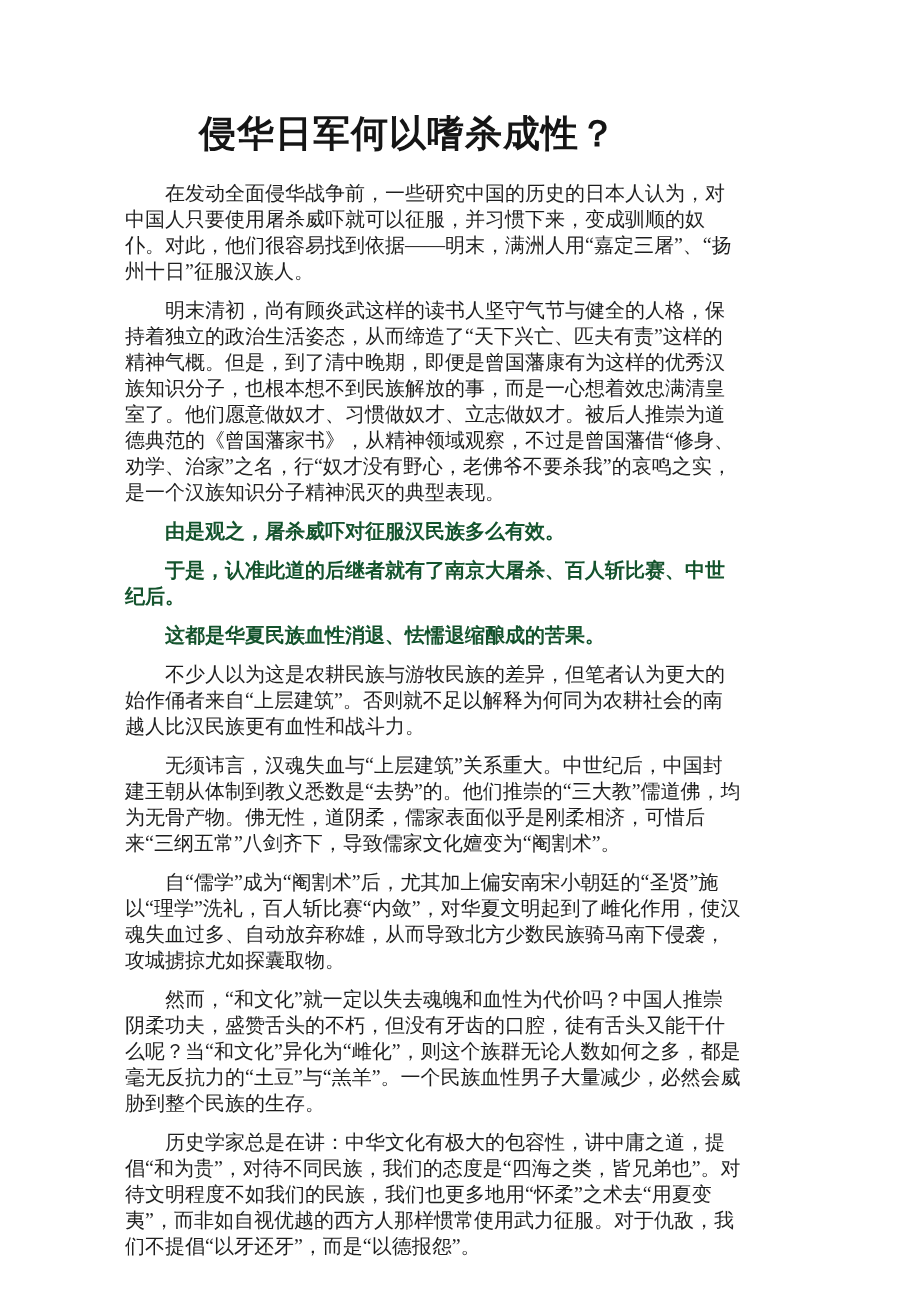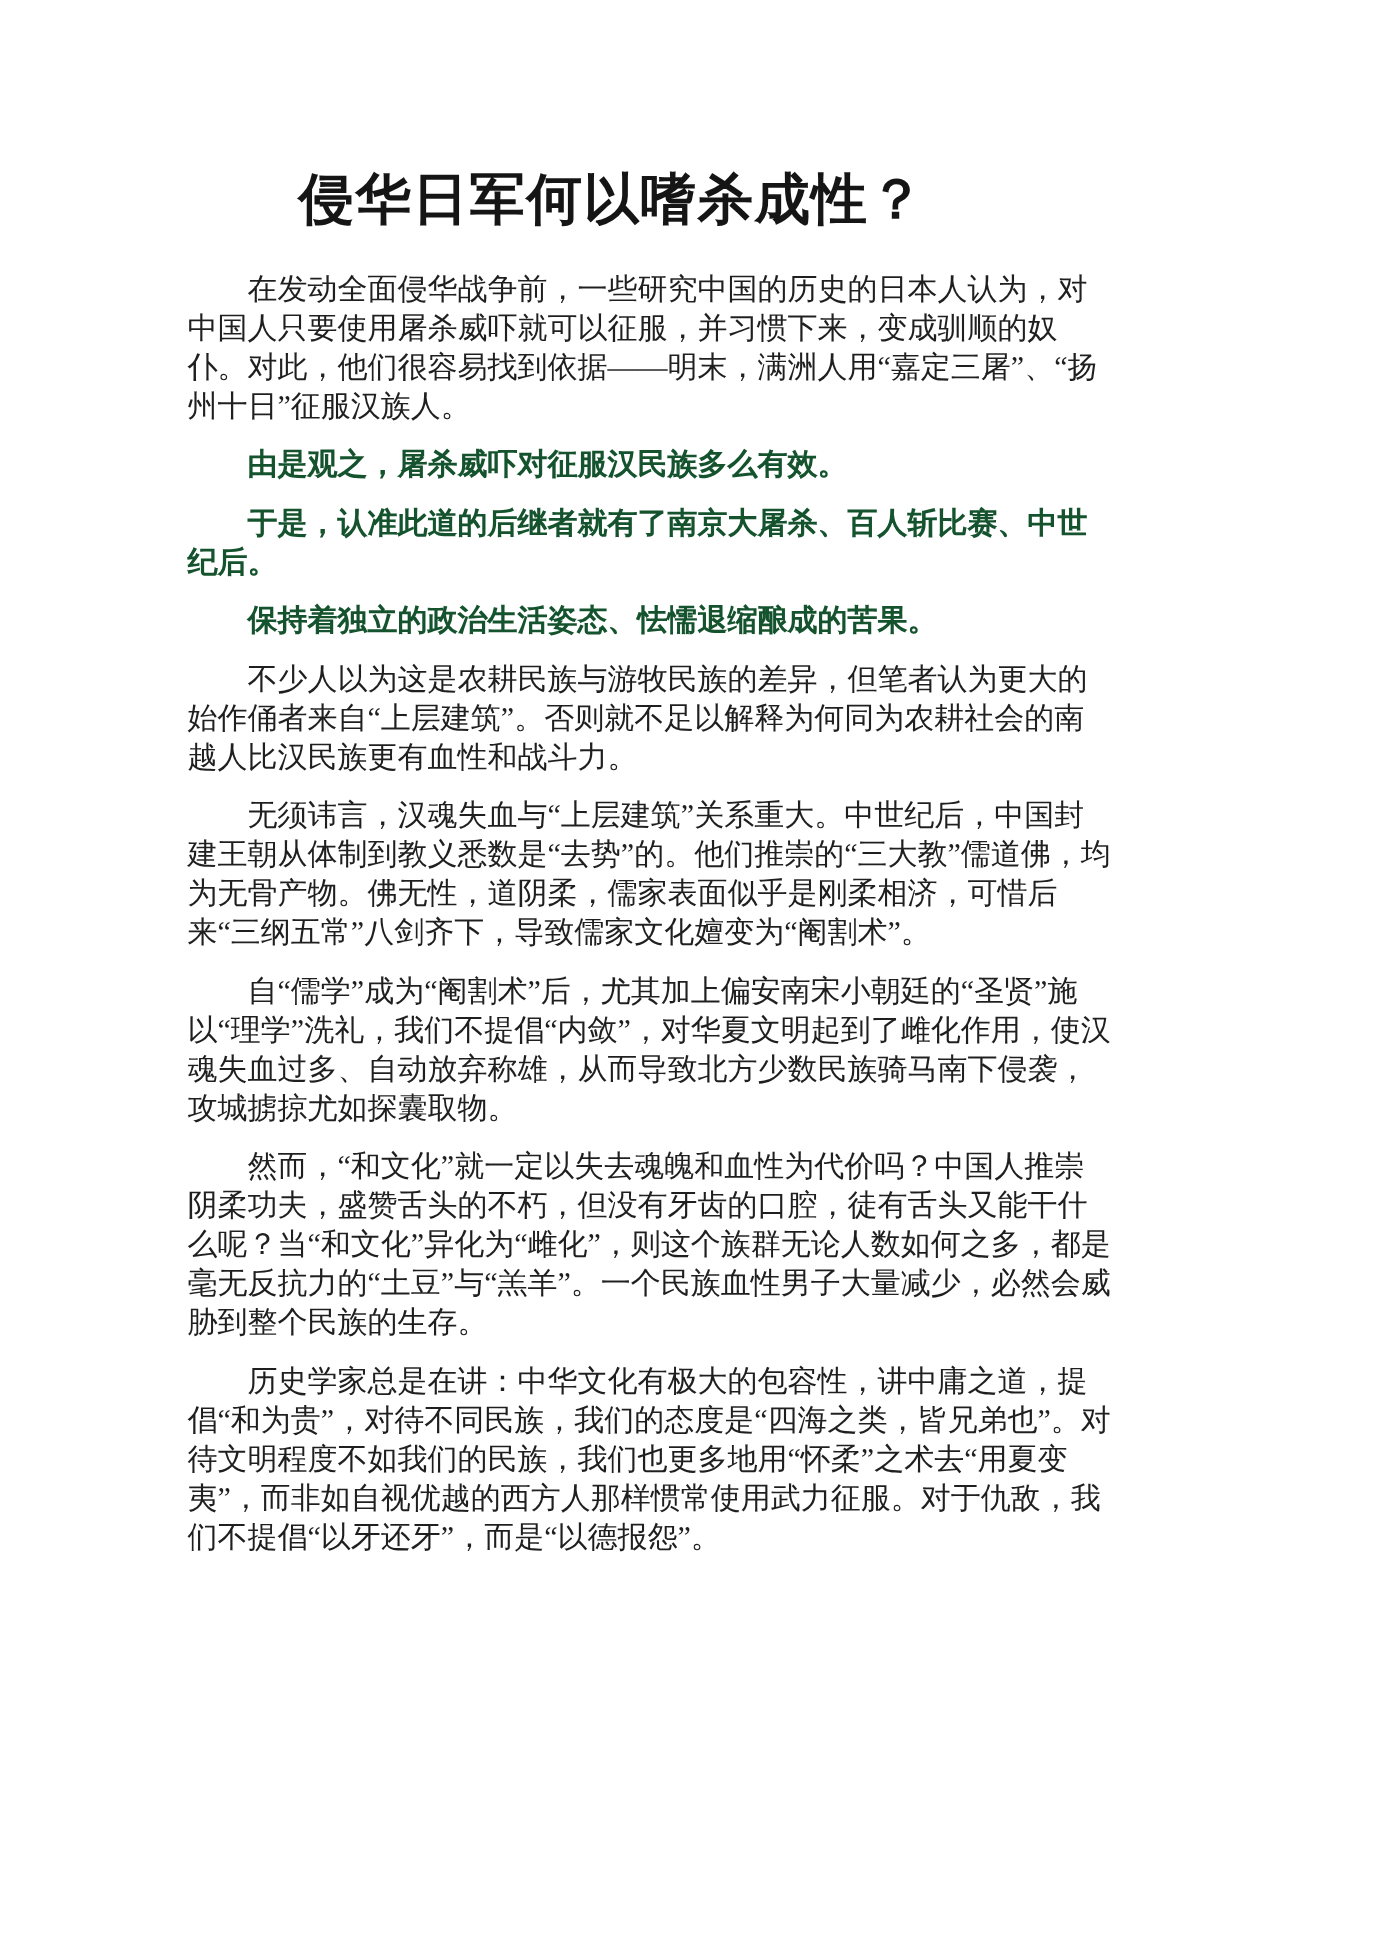--- a/index.html
+++ b/index.html
@@ -48,22 +48,23 @@
   }
 </style>
 </head>
 <body>
 
 <div class="page">
   <h1 class="doc-title">侵华日军何以嗜杀成性？</h1>
   <div class="doc-body">
 
   <p class="para">　　在发动全面侵华战争前，一些研究中国的历史的日本人认为，对中国人只要使用屠杀威吓就可以征服，并习惯下来，变成驯顺的奴仆。对此，他们很容易找到依据——明末，满洲人用“嘉定三屠”、“扬州十日”征服汉族人。</p>
+      <p class="para">　　明末清初，尚有顾炎武这样的读书人坚守气节与健全的人格，保持着独立的政治生活姿态，从而缔造了“天下兴亡、匹夫有责”这样的精神气概。但是，到了清中晚期，即便是曾国藩康有为这样的优秀汉族知识分子，也根本想不到民族解放的事，而是一心想着效忠满清皇室了。他们愿意做奴才、习惯做奴才、立志做奴才。被后人推崇为道德典范的《曾国藩家书》，从精神领域观察，不过是曾国藩借“修身、劝学、治家”之名，行“奴才没有野心，老佛爷不要杀我”的哀鸣之实，是一个汉族知识分子精神泯灭的典型表现。</p>
       <p class="para bold">　　由是观之，屠杀威吓对征服汉民族多么有效。</p>
       <p class="para bold">　　于是，认准此道的后继者就有了南京大屠杀、百人斩比赛、中世纪后。</p>
-      <p class="para bold">　　保持着独立的政治生活姿态、怯懦退缩酿成的苦果。</p>
+      <p class="para bold">　　这都是华夏民族血性消退、怯懦退缩酿成的苦果。</p>
       <p class="para">　　不少人以为这是农耕民族与游牧民族的差异，但笔者认为更大的始作俑者来自“上层建筑”。否则就不足以解释为何同为农耕社会的南越人比汉民族更有血性和战斗力。</p>
       <p class="para">　　无须讳言，汉魂失血与“上层建筑”关系重大。中世纪后，中国封建王朝从体制到教义悉数是“去势”的。他们推崇的“三大教”儒道佛，均为无骨产物。佛无性，道阴柔，儒家表面似乎是刚柔相济，可惜后来“三纲五常”八剑齐下，导致儒家文化嬗变为“阉割术”。</p>
-      <p class="para">　　自“儒学”成为“阉割术”后，尤其加上偏安南宋小朝廷的“圣贤”施以“理学”洗礼，我们不提倡“内敛”，对华夏文明起到了雌化作用，使汉魂失血过多、自动放弃称雄，从而导致北方少数民族骑马南下侵袭，攻城掳掠尤如探囊取物。</p>
+      <p class="para">　　自“儒学”成为“阉割术”后，尤其加上偏安南宋小朝廷的“圣贤”施以“理学”洗礼，百人斩比赛“内敛”，对华夏文明起到了雌化作用，使汉魂失血过多、自动放弃称雄，从而导致北方少数民族骑马南下侵袭，攻城掳掠尤如探囊取物。</p>
       <p class="para">　　然而，“和文化”就一定以失去魂魄和血性为代价吗？中国人推崇阴柔功夫，盛赞舌头的不朽，但没有牙齿的口腔，徒有舌头又能干什么呢？当“和文化”异化为“雌化”，则这个族群无论人数如何之多，都是毫无反抗力的“土豆”与“羔羊”。一个民族血性男子大量减少，必然会威胁到整个民族的生存。</p>
       <p class="para">　　历史学家总是在讲：中华文化有极大的包容性，讲中庸之道，提倡“和为贵”，对待不同民族，我们的态度是“四海之类，皆兄弟也”。对待文明程度不如我们的民族，我们也更多地用“怀柔”之术去“用夏变夷”，而非如自视优越的西方人那样惯常使用武力征服。对于仇敌，我们不提倡“以牙还牙”，而是“以德报怨”。</p>
     </div>
 </div>
 
 </body></html>

